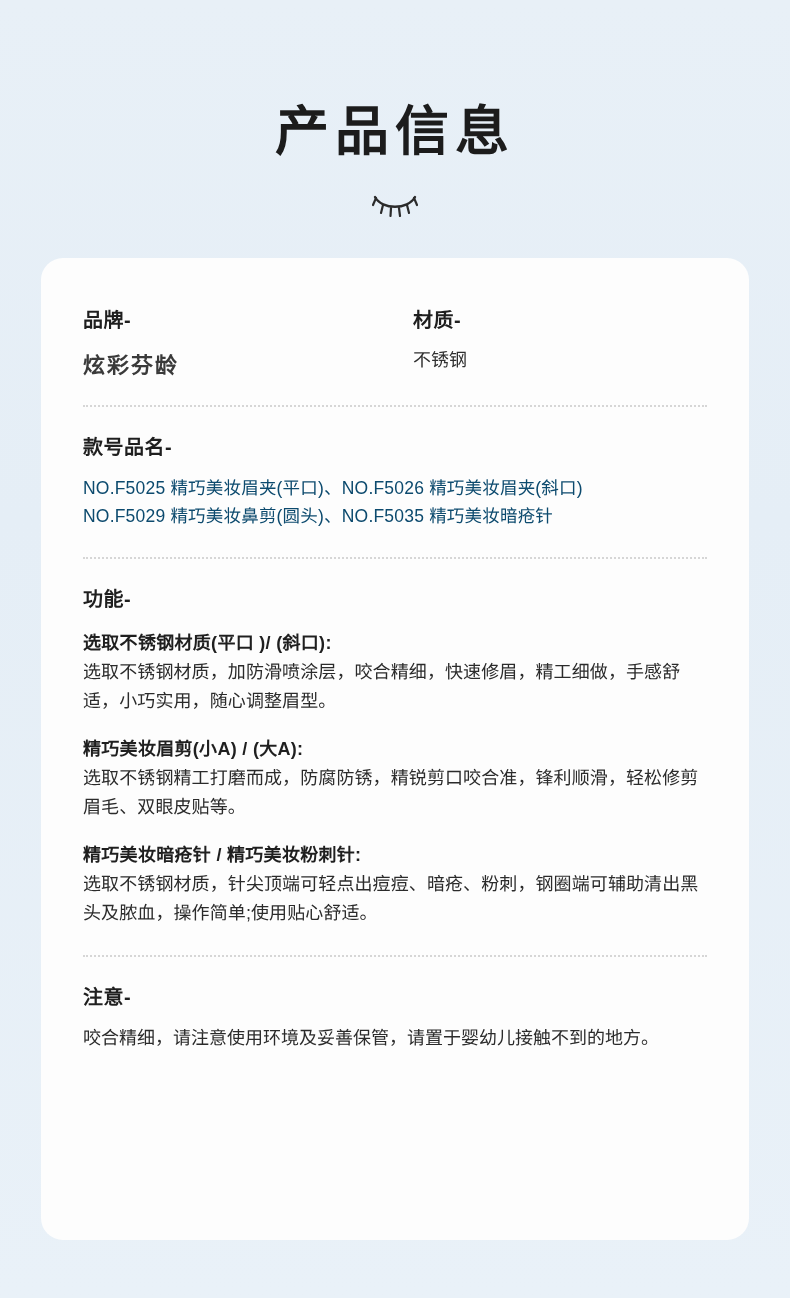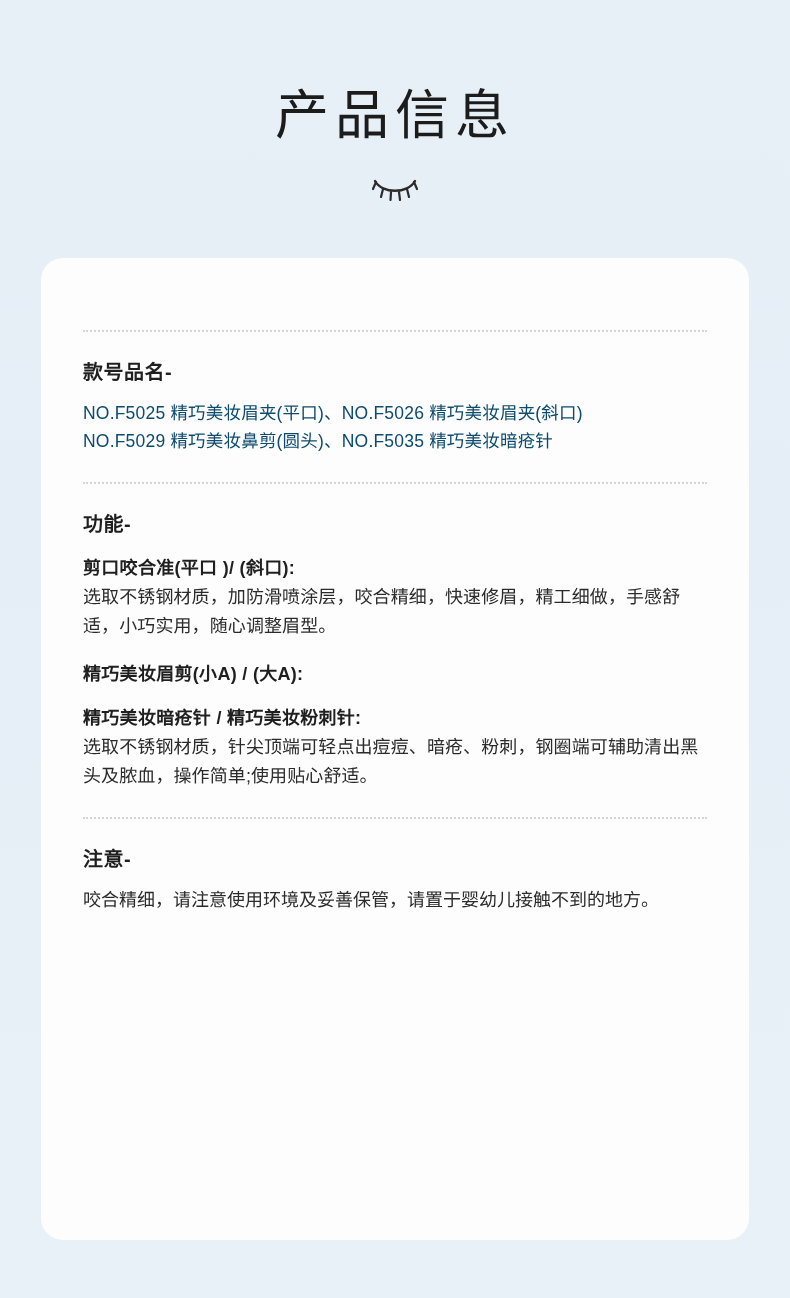--- a/index.html
+++ b/index.html
@@ -22,25 +22,25 @@
     box-sizing: border-box;
   }
 
   
   .header {
     padding-top: 86px;
     text-align: center;
   }
   .header-title {
     font-size: 54px;
-    font-weight: 400;
+    font-weight: 700;
     letter-spacing: 6px;
     color: #1c1c1c;
     line-height: 1.1;
-    margin: 0;
+    margin: 16px;
   }
   .lash-icon {
     margin: 30px auto 0 auto;
     width: 46px;
     height: 26px;
     position: relative;
   }
   .lash-icon svg { display:block; }
 
   
@@ -138,44 +138,53 @@
         <path d="M27 17 L28 25" stroke="#2b2b2b" stroke-width="2.2" stroke-linecap="round"></path>
         <path d="M35 14 L37 22" stroke="#2b2b2b" stroke-width="2.2" stroke-linecap="round"></path>
         <path d="M42 7 L45 14" stroke="#2b2b2b" stroke-width="2.2" stroke-linecap="round"></path>
       </svg>
     </div>
   </div>
 
   <div class="card">
 
     <div class="row-two">
+      <div class="col-left">
+        <p class="field-label">品牌-</p>
+        <p class="field-value-big">炫彩芬龄</p>
+      </div>
+      <div class="col-right">
+        <p class="field-label">材质-</p>
+        <p class="field-value">不锈钢</p>
+      </div>
     </div>
 
     <hr class="divider">
 
     <div>
       <p class="field-label">款号品名-</p>
       <div class="model-lines">
         <p>NO.F5025 精巧美妆眉夹(平口)、NO.F5026 精巧美妆眉夹(斜口)</p>
         <p>NO.F5029 精巧美妆鼻剪(圆头)、NO.F5035 精巧美妆暗疮针</p>
       </div>
     </div>
 
     <hr class="divider">
 
     <div>
       <p class="field-label func-head">功能-</p>
 
       <div class="func-block">
-        <p class="func-title">剪口咬合准(平口 )/ (斜口):</p>
+        <p class="func-title">选取不锈钢材质(平口 )/ (斜口):</p>
         <p class="func-desc">选取不锈钢材质，加防滑喷涂层，咬合精细，快速修眉，精工细做，手感舒适，小巧实用，随心调整眉型。</p>
       </div>
 
       <div class="func-block">
         <p class="func-title">精巧美妆眉剪(小A) / (大A):</p>
+        <p class="func-desc">选取不锈钢精工打磨而成，防腐防锈，精锐剪口咬合准，锋利顺滑，轻松修剪眉毛、双眼皮贴等。</p>
       </div>
 
 
       <div class="func-block">
         <p class="func-title">精巧美妆暗疮针 / 精巧美妆粉刺针:</p>
         <p class="func-desc">选取不锈钢材质，针尖顶端可轻点出痘痘、暗疮、粉刺，钢圈端可辅助清出黑头及脓血，操作简单;使用贴心舒适。</p>
       </div>
     </div>
 
     <hr class="divider">

